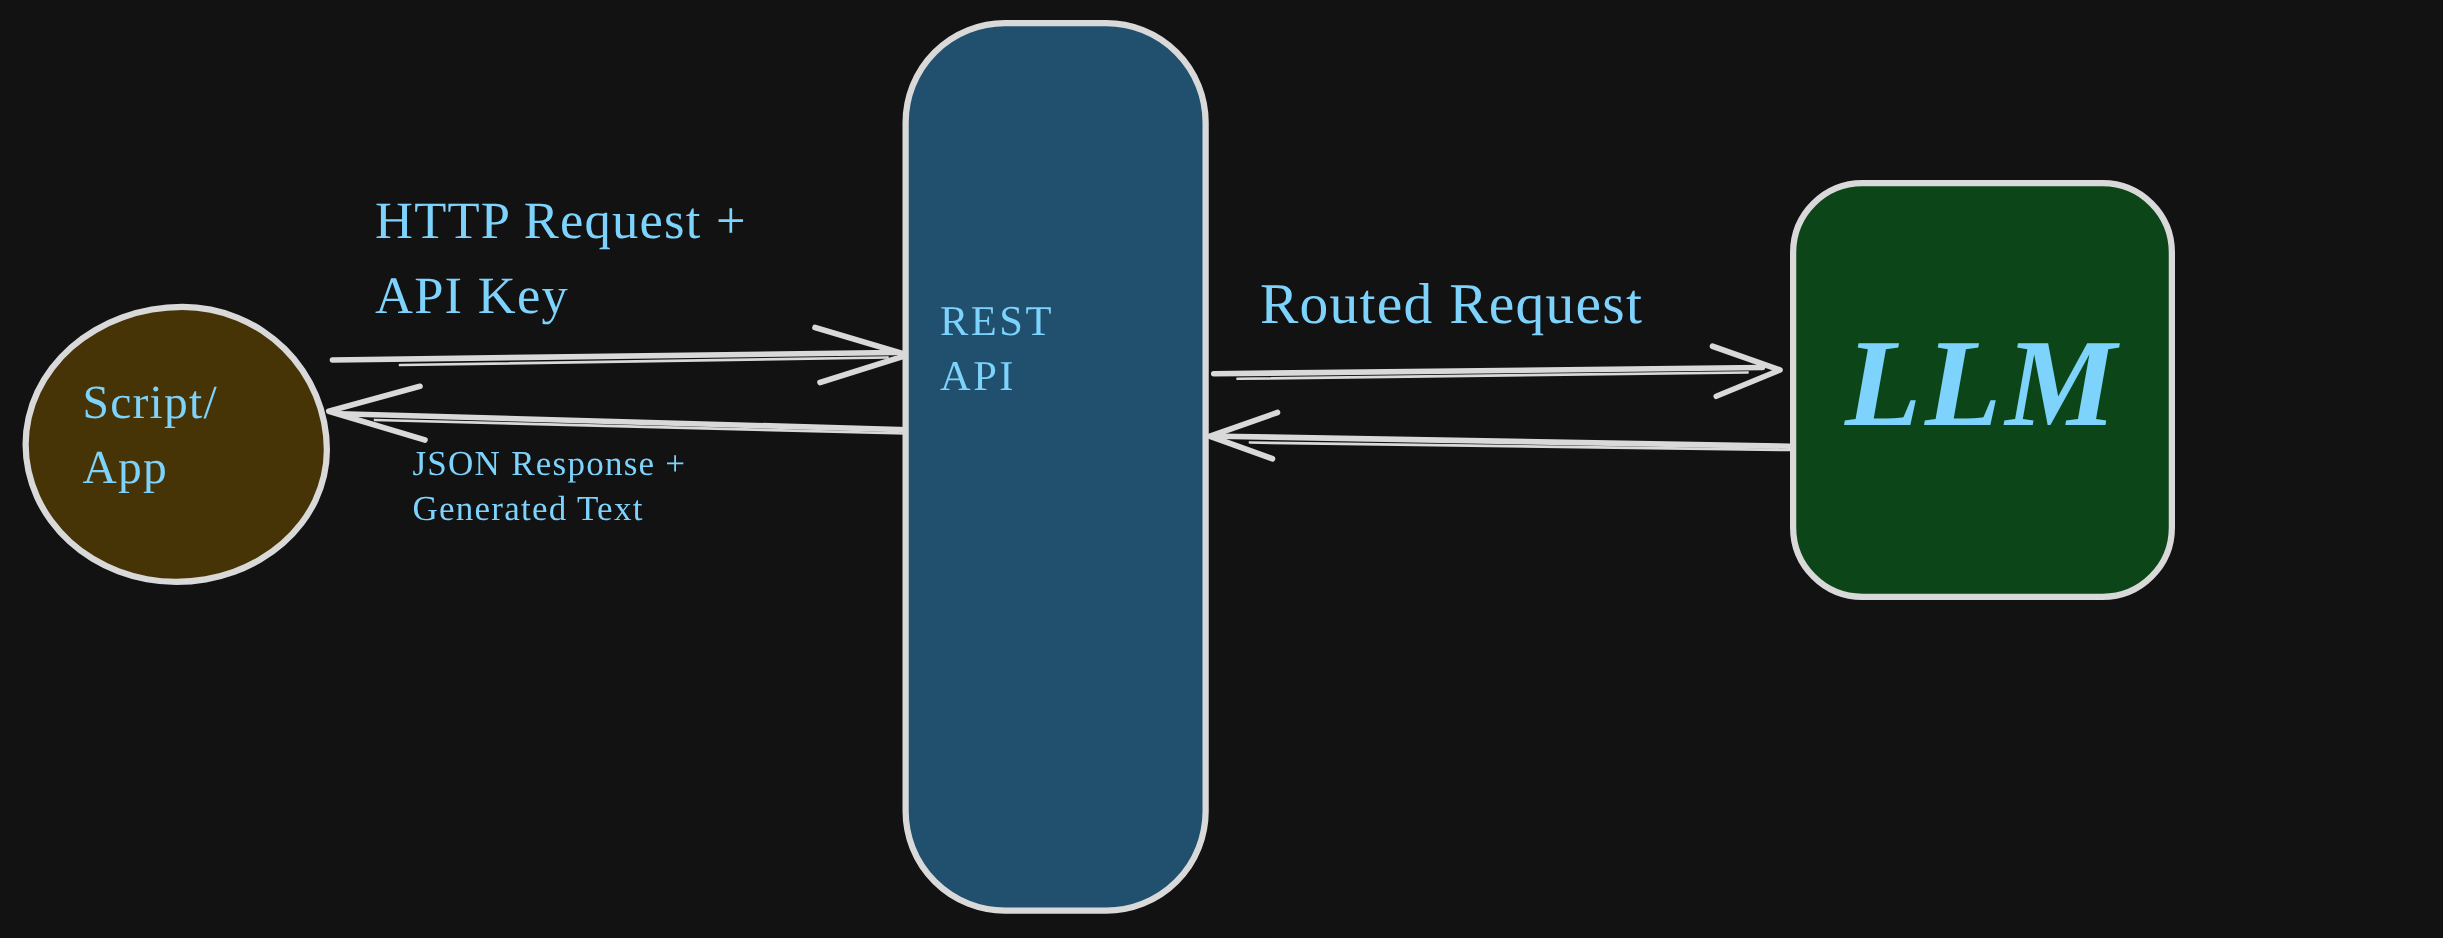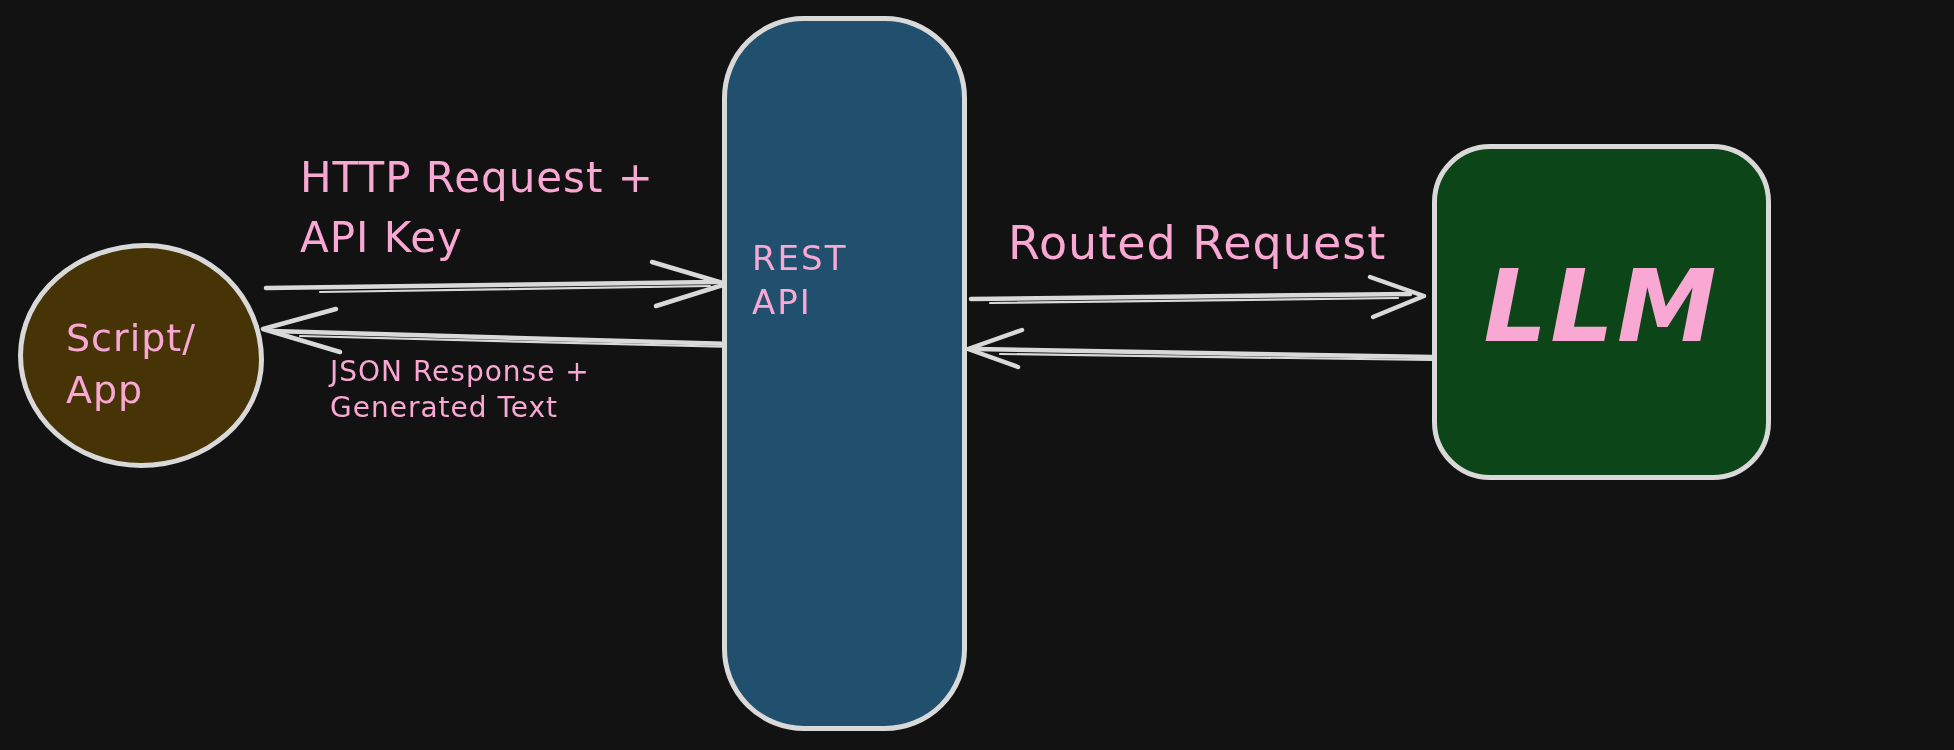--- a/index.html
+++ b/index.html
@@ -28,38 +28,38 @@
     border-radius: 52% 48% 50% 50% / 50% 52% 48% 50%;
   }
   .node-rest-api {
     left: 722px; top: 16px;
     width: 245px; height: 715px;
     background: #21506e;
     border-radius: 82px;
   }
   .node-llm {
     left: 1432px; top: 144px;
-    width: 339px; height: 336px;
+    width: 308px; height: 336px;
     background: #0c4517;
     border-radius: 58px;
     display: flex;
     align-items: center;
     justify-content: center;
   }
   .label {
     position: absolute;
     white-space: pre-line;
-    color: #f9a8d4;
+    color: #7dd3fc;
+    font-family: Liberation Serif, serif;
   }
   .label-script-app {
     left: 66px; top: 296px;
     font-size: 38px;
     line-height: 1.38;
     letter-spacing: 1px;
-    margin-top: 16px;
   }
   .label-rest-api {
     left: 752px; top: 236px;
     font-size: 34px;
     line-height: 1.3;
     letter-spacing: 2px;
   }
   .label-llm {
     position: static;
     font-size: 100px;

